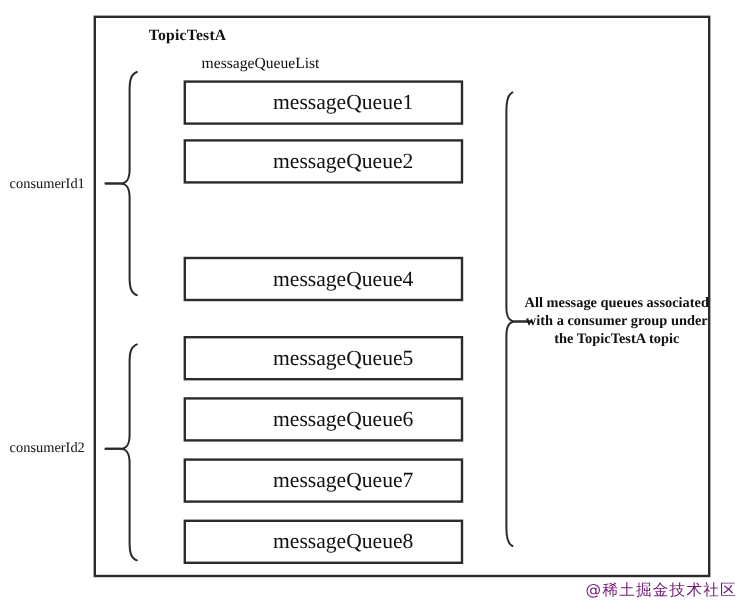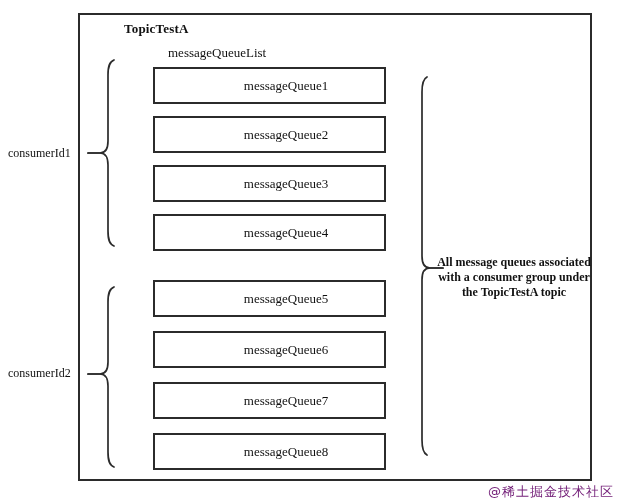--- a/index.html
+++ b/index.html
@@ -39,21 +39,21 @@
   .queue-box {
     position: absolute;
     left: 153px;
     width: 233px; height: 37px;
     border: 2px solid #2b2b2b;
     box-sizing: border-box;
     background: #ffffff;
     display: flex;
     align-items: center;
     justify-content: center;
-    font-size: 13px;
+    font-size: 18px;
     white-space: nowrap;
     padding-left: 33px;
   }
   .q1 { top: 67px; }
   .q2 { top: 116px; font-family: Liberation Serif, serif; }
   .q3 { top: 165px; }
   .q4 { top: 214px; }
   .q5 { top: 280px; }
   .q6 { top: 331px; }
   .q7 { top: 382px; }
@@ -82,21 +82,20 @@
   .brace-right  { left: 414px; top: 76px; }
   
   .annotation {
     position: absolute;
     left: 436px; top: 245px;
     width: 156px;
     text-align: center;
     font-size: 12px;
     font-weight: bold;
     line-height: 15px;
-    margin-top: 10px;
   }
   
   .watermark {
     position: absolute;
     right: 6px; top: 483px;
     font-size: 13px;
     letter-spacing: 1px;
     color: #701a75;
     font-family: "DejaVu Sans", "Liberation Sans", sans-serif;
     white-space: nowrap;
@@ -108,21 +107,20 @@
 <div id="stage">
 
   <div class="outer-rect"></div>
 
   <div class="topic-title">TopicTestA</div>
 
   <div class="list-label">messageQueueList</div>
 
   <div class="queue-box q1">messageQueue1</div>
   <div class="queue-box q2">messageQueue2</div>
-  <div class="queue-box q3">messageQueue3</div>
   <div class="queue-box q4">messageQueue4</div>
 
   <div class="queue-box q5">messageQueue5</div>
   <div class="queue-box q6">messageQueue6</div>
   <div class="queue-box q7">messageQueue7</div>
   <div class="queue-box q8">messageQueue8</div>
 
   <div class="consumer-label c1">consumerId1</div>
   <div class="consumer-label c2">consumerId2</div>
 

